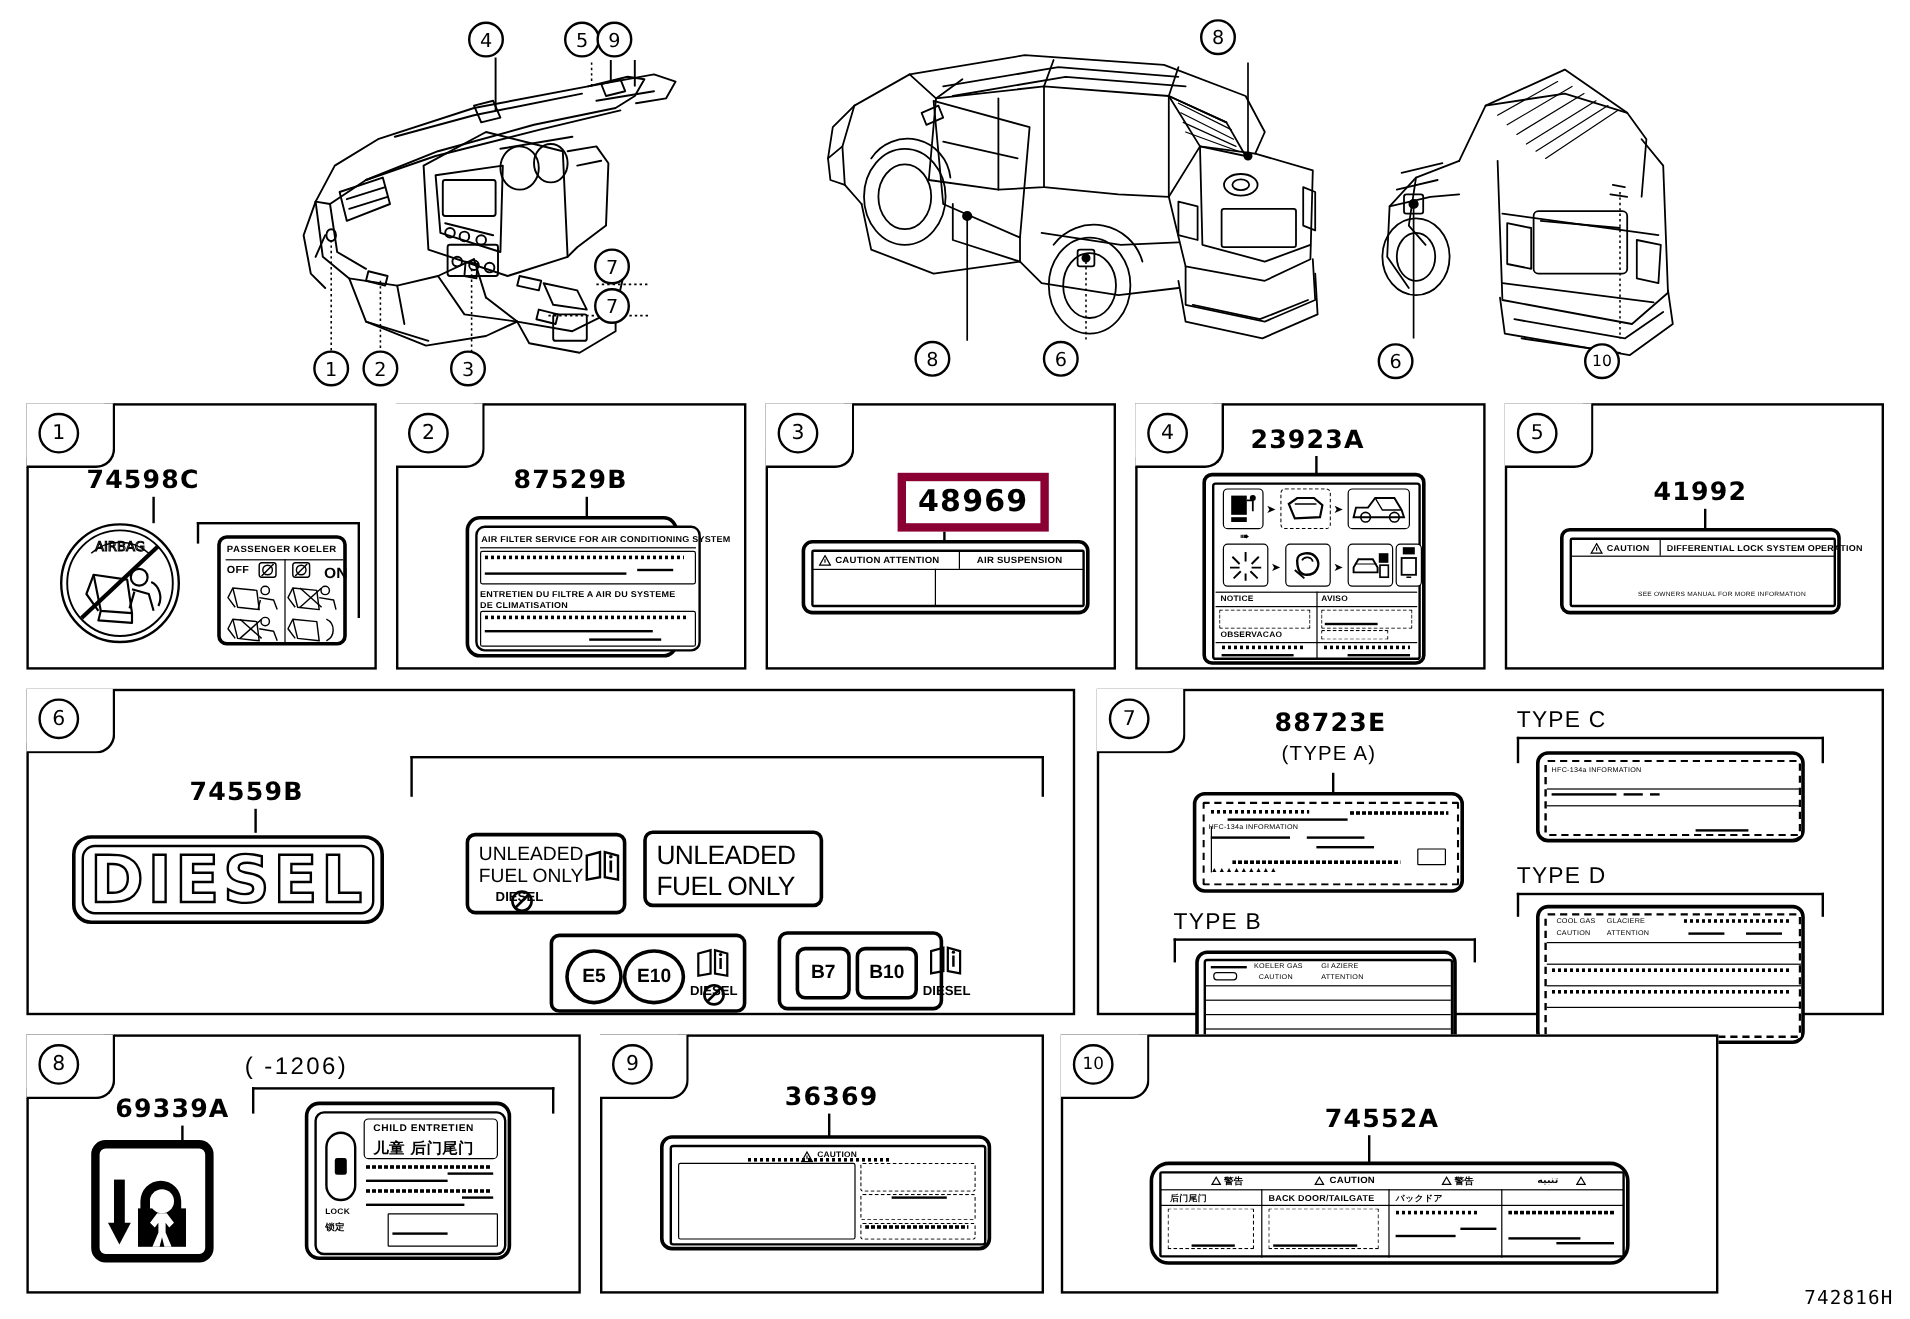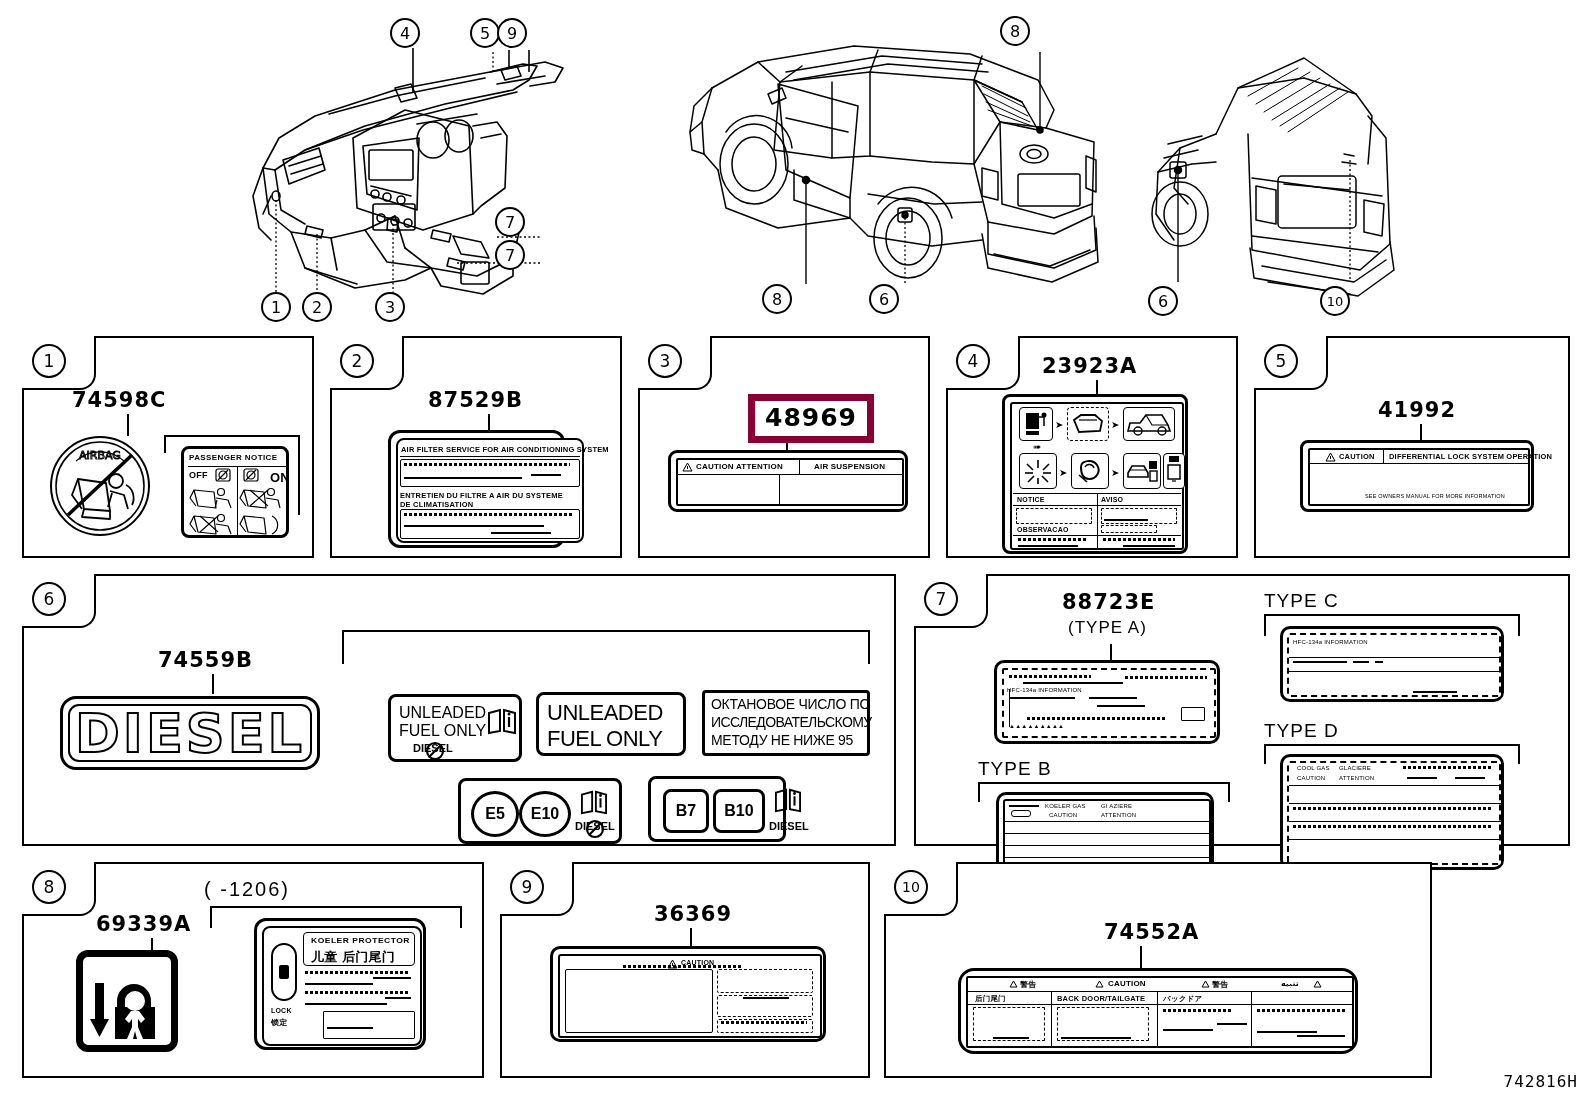--- a/index.html
+++ b/index.html
@@ -468,21 +468,21 @@
     </g>
 
     <path d="M20 82 L84 22" stroke="#000" stroke-width="3.5" fill="none"></path>
   </svg>
 
   <div class="hleader" style="left:140px;top:97px;width:136px;"></div>
   <div class="leader" style="left:140px;top:97px;height:18px;"></div>
   <div class="leader" style="left:274px;top:97px;height:80px;"></div>
 
   <div class="plate" style="left:157px;top:108px;width:108px;height:92px;border-radius:8px;">
-    <div class="micro b" style="left:5px;top:4px;font-size:8px;letter-spacing:.4px;">PASSENGER NOTICE</div>
+    <div class="micro b" style="left:5px;top:4px;font-size:8px;letter-spacing:.4px;">PASSENGER KOELER</div>
     <div class="hair" style="left:4px;top:17px;width:98px;"></div>
     <div class="vhair" style="left:53px;top:17px;height:70px;"></div>
     <div class="micro b" style="left:5px;top:21px;font-size:9px;">OFF</div>
     <div class="micro b" style="left:86px;top:21px;font-size:13px;">ON</div>
     <svg style="position:absolute;left:4px;top:19px;" width="98px" height="70px" viewBox="0 0 98 70">
       <g fill="none" stroke="#000" stroke-width="1.2" stroke-linejoin="round">
         <rect x="28" y="1" width="14" height="12" rx="2"></rect>
         <circle cx="35" cy="7" r="4"></circle>
           <path d="M30 12 L40 2"></path>
         <rect x="56" y="1" width="14" height="12" rx="2"></rect>
@@ -696,25 +696,20 @@
       <path d="M22 10 L22 20" stroke="#000" stroke-width="2.2"></path>
       <circle cx="22" cy="7" r="1.5" fill="#000"></circle>
     </svg>
   </div>
 
   <div class="fuelbox" style="left:512px;top:116px;width:150px;height:64px;">
     <div class="fueltxt" style="left:8px;top:6px;font-size:22px;letter-spacing:-.5px;">UNLEADED</div>
     <div class="fueltxt" style="left:8px;top:32px;font-size:22px;letter-spacing:-.5px;">FUEL ONLY</div>
   </div>
 
-  <div class="fuelbox" style="left:678px;top:114px;width:168px;height:66px;border-radius:4px;">
-    <div class="fueltxt" style="left:6px;top:4px;font-size:14px;letter-spacing:-.3px;">ОКТАНОВОЕ ЧИСЛО ПО</div>
-    <div class="fueltxt" style="left:6px;top:22px;font-size:14px;letter-spacing:-.6px;">ИССЛЕДОВАТЕЛЬСКОМУ</div>
-    <div class="fueltxt" style="left:6px;top:40px;font-size:14px;letter-spacing:-.3px;">МЕТОДУ НЕ НИЖЕ 95</div>
-  </div>
 
   <div class="fuelbox" style="left:434px;top:202px;width:164px;height:66px;">
     <div class="oval" style="left:10px;top:10px;width:48px;height:46px;font-size:16px;">
       <span>E5</span>
     </div>
     <div class="oval" style="left:58px;top:10px;width:52px;height:46px;font-size:16px;">
       <span>E10</span>
     </div>
     <svg style="position:absolute;left:118px;top:8px;" width="30" height="26" viewBox="0 0 30 28">
       <path d="M2 6 L13 3 L13 24 L2 26 Z" fill="none" stroke="#000" stroke-width="2"></path>
@@ -847,21 +842,21 @@
 
   <div class="plate" style="left:230px;top:54px;width:172px;height:132px;border-radius:12px;">
     <div class="plate inner" style="left:5px;top:5px;width:160px;height:120px;border-radius:8px;"></div>
 
     <div class="plate" style="left:14px;top:22px;width:26px;height:58px;border-radius:13px;border-width:2px;"></div>
     <div style="position:absolute;left:22px;top:44px;width:10px;height:14px;background:#000;border-radius:2px;"></div>
     <div class="micro b" style="left:14px;top:86px;font-size:7px;">LOCK</div>
     <div class="micro b" style="left:14px;top:96px;font-size:8px;font-family:'DejaVu Sans',sans-serif;">锁定</div>
 
     <div class="plate sq" style="left:46px;top:11px;width:112px;height:34px;border-width:1.5px;border-radius:4px;"></div>
-    <div class="micro b" style="left:54px;top:14px;font-size:8.5px;letter-spacing:.5px;">KOELER PROTECTOR</div>
+    <div class="micro b" style="left:54px;top:14px;font-size:8.5px;letter-spacing:.5px;">CHILD ENTRETIEN</div>
     <div class="micro b" style="left:54px;top:27px;font-size:13px;font-family:'DejaVu Sans',sans-serif;">儿童 后门尾门</div>
 
     <div class="dotrun" style="left:48px;top:50px;width:104px;"></div>
     <div class="solidrun" style="left:48px;top:62px;width:68px;"></div>
     <div class="solidrun" style="left:116px;top:56px;width:38px;"></div>
     <div class="dotrun" style="left:48px;top:70px;width:104px;"></div>
     <div class="solidrun" style="left:48px;top:82px;width:82px;"></div>
     <div class="solidrun" style="left:128px;top:76px;width:26px;"></div>
     <div class="plate sq" style="left:66px;top:90px;width:92px;height:28px;border-width:1px;border-radius:1px;"></div>
     <div class="solidrun" style="left:70px;top:106px;width:46px;"></div>

